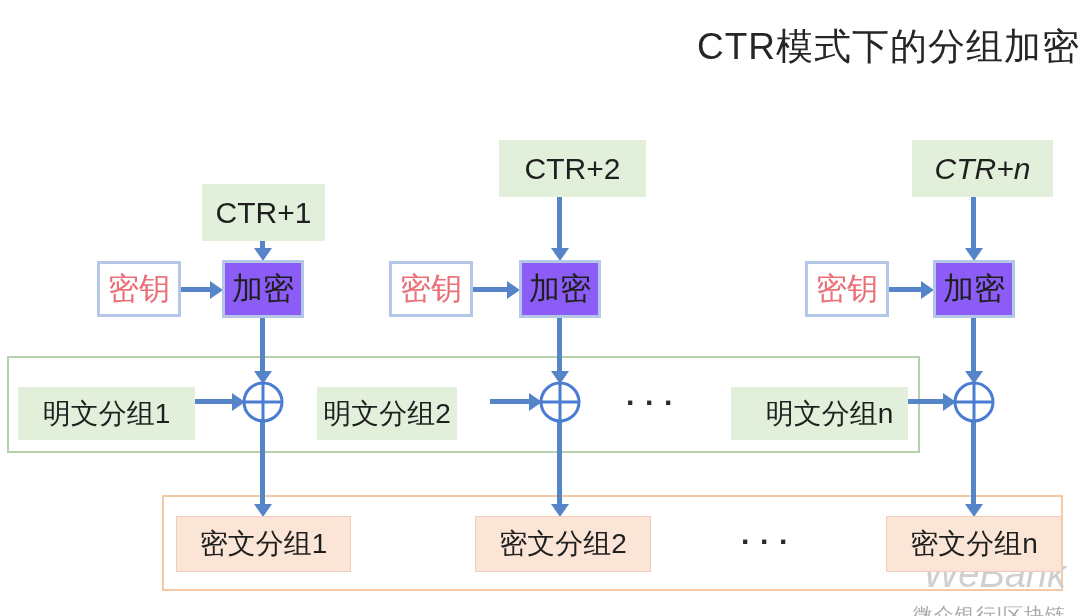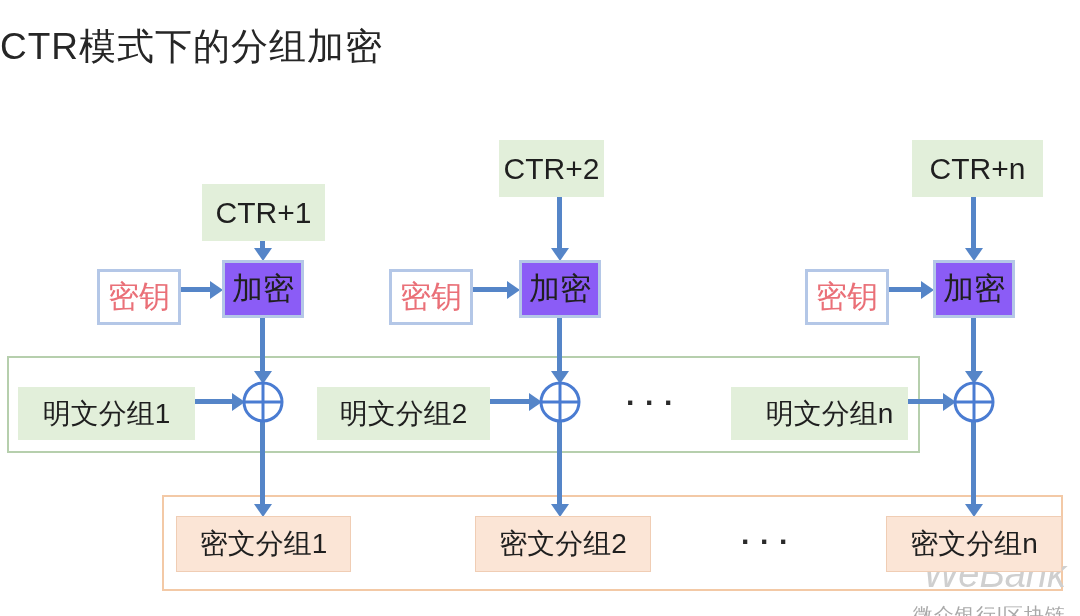--- a/index.html
+++ b/index.html
@@ -2,31 +2,31 @@
 <html style="--arrow-blue: #5585c8; --xor-blue: #4a7cd2; --box-border-blue: #b4c7e7; --green-fill: #e2efda; --green-border: #b6cfad; --orange-fill: #fbe5d6; --orange-border: #f3c9a6; --orange-box-border: #f0cdb4; --key-red: #ea7078; --title-color: #262626; --text-dark: #1f1f1f; --watermark-gray: #cfcfcf; --watermark-sub-gray: #a9a9a9;"><head>
 <meta charset="utf-8">
 <style>
   html,body{margin:0;padding:0;}
   body{
     width:1080px;height:616px;position:relative;background:#ffffff;
     font-family:"Liberation Sans","DejaVu Sans",sans-serif;
     overflow:hidden;
   }
   .title{
-    position:absolute;left:0;top:22px;width:1080px;text-align:left;
+    position:absolute;left:0;top:22px;width:1080px;text-align:right;
     font-size:37px;font-weight:500;color:var(--title-color);letter-spacing:1px;
   }
   .box{
     position:absolute;display:flex;align-items:center;justify-content:center;
     box-sizing:border-box;font-size:28px;color:var(--text-dark);z-index:2;
   }
   .ctr-box{background:var(--green-fill);font-size:30px;}
   .enc-box{background:#8b5cf6;border:3px solid var(--box-border-blue);font-size:31px;}
   .key-box{background:#ffffff;border:3px solid var(--box-border-blue);
-           color:var(--key-red);font-size:31px;margin-top:8px;}
+           color:var(--key-red);font-size:31px;}
   .pt-box{background:var(--green-fill);margin-top:10px;}
   .ct-box{background:var(--orange-fill);border:1px solid var(--orange-box-border);}
   .container{position:absolute;box-sizing:border-box;background:transparent;z-index:0;}
   .green-container{border:2px solid var(--green-border);}
   .orange-container{border:2px solid var(--orange-border);}
   .arrow-v{position:absolute;width:5px;background:var(--arrow-blue);z-index:1;}
   .arrow-v::after{
     content:"";position:absolute;top:100%;left:50%;transform:translateX(-50%);
     border:9px solid transparent;border-bottom:0;border-top:13px solid var(--arrow-blue);
   }
@@ -72,42 +72,42 @@
     <circle cx="22" cy="22" r="19" fill="#ffffff" stroke="#4a7cd2" stroke-width="3"></circle>
     <line x1="22" y1="3" x2="22" y2="41" stroke="#4a7cd2" stroke-width="3"></line>
     <line x1="3" y1="22" x2="41" y2="22" stroke="#4a7cd2" stroke-width="3"></line>
   </svg>
 </div>
 <div class="box pt-box" style="left:18px;top:377px;width:177px;height:53px;">明文分组1</div>
 <div class="arrow-h" style="left:195px;top:399px;width:37px;"></div>
 <div class="arrow-v" style="left:260px;top:421px;height:83px;"></div>
 <div class="box ct-box" style="left:176px;top:516px;width:175px;height:56px;">密文分组1</div>
 
-<div class="box ctr-box" style="left:499px;top:140px;width:105px;height:57px;">CTR+2</div>
+<div class="box ctr-box" style="left:499px;top:140px;width:147px;height:57px;">CTR+2</div>
 <div class="arrow-v" style="left:557px;top:197px;height:51px;"></div>
 <div class="box key-box" style="left:389px;top:261px;width:84px;height:56px;">密钥</div>
 <div class="arrow-h" style="left:473px;top:287px;width:34px;"></div>
 <div class="box enc-box" style="left:519px;top:260px;width:82px;height:58px;">加密</div>
 <div class="arrow-v" style="left:557px;top:318px;height:53px;"></div>
 <div class="xor" style="left:538px;top:380px;">
   <svg width="44" height="44" viewBox="0 0 44 44">
     <circle cx="22" cy="22" r="19" fill="#ffffff" stroke="#4a7cd2" stroke-width="3"></circle>
     <line x1="22" y1="3" x2="22" y2="41" stroke="#4a7cd2" stroke-width="3"></line>
     <line x1="3" y1="22" x2="41" y2="22" stroke="#4a7cd2" stroke-width="3"></line>
   </svg>
 </div>
-<div class="box pt-box" style="left:317px;top:377px;width:173px;height:53px;">明文分组2</div>
+<div class="box pt-box" style="left:317px;top:377px;width:140px;height:53px;">明文分组2</div>
 <div class="arrow-h" style="left:490px;top:399px;width:39px;"></div>
 <div class="arrow-v" style="left:557px;top:421px;height:83px;"></div>
 <div class="box ct-box" style="left:475px;top:516px;width:176px;height:56px;">密文分组2</div>
 
 <div class="ellipsis" style="left:626px;top:388px;">···</div>
 <div class="ellipsis" style="left:741px;top:527px;">···</div>
 
-<div class="box ctr-box" style="left:912px;top:140px;width:131px;height:57px;">CTR+n</div>
+<div class="box ctr-box" style="left:912px;top:140px;width:141px;height:57px;font-style:italic;">CTR+n</div>
 <div class="arrow-v" style="left:971px;top:197px;height:51px;"></div>
 <div class="box key-box" style="left:805px;top:261px;width:84px;height:56px;">密钥</div>
 <div class="arrow-h" style="left:889px;top:287px;width:32px;"></div>
 <div class="box enc-box" style="left:933px;top:260px;width:82px;height:58px;">加密</div>
 <div class="arrow-v" style="left:971px;top:318px;height:53px;"></div>
 <div class="xor" style="left:952px;top:380px;">
   <svg width="44" height="44" viewBox="0 0 44 44">
     <circle cx="22" cy="22" r="19" fill="#ffffff" stroke="#4a7cd2" stroke-width="3"></circle>
     <line x1="22" y1="3" x2="22" y2="41" stroke="#4a7cd2" stroke-width="3"></line>
     <line x1="3" y1="22" x2="41" y2="22" stroke="#4a7cd2" stroke-width="3"></line>

